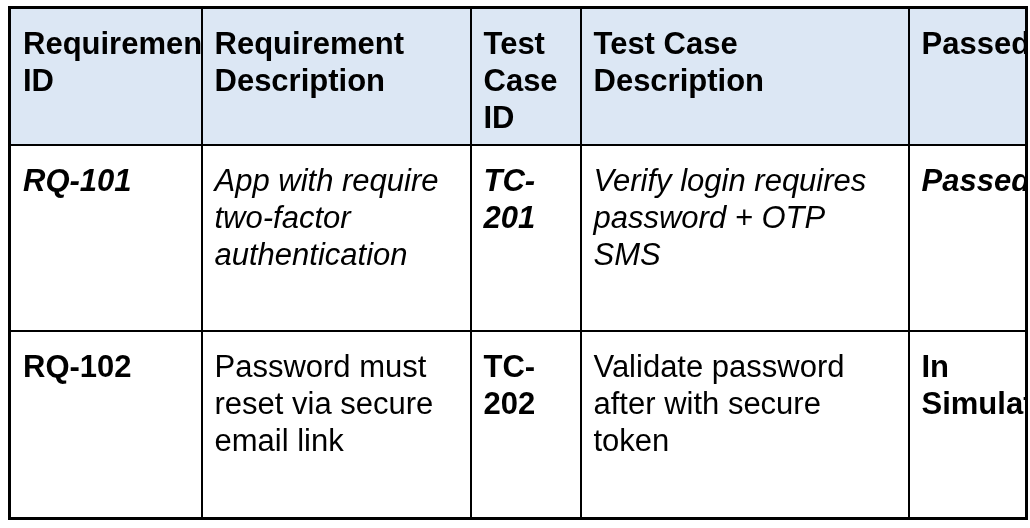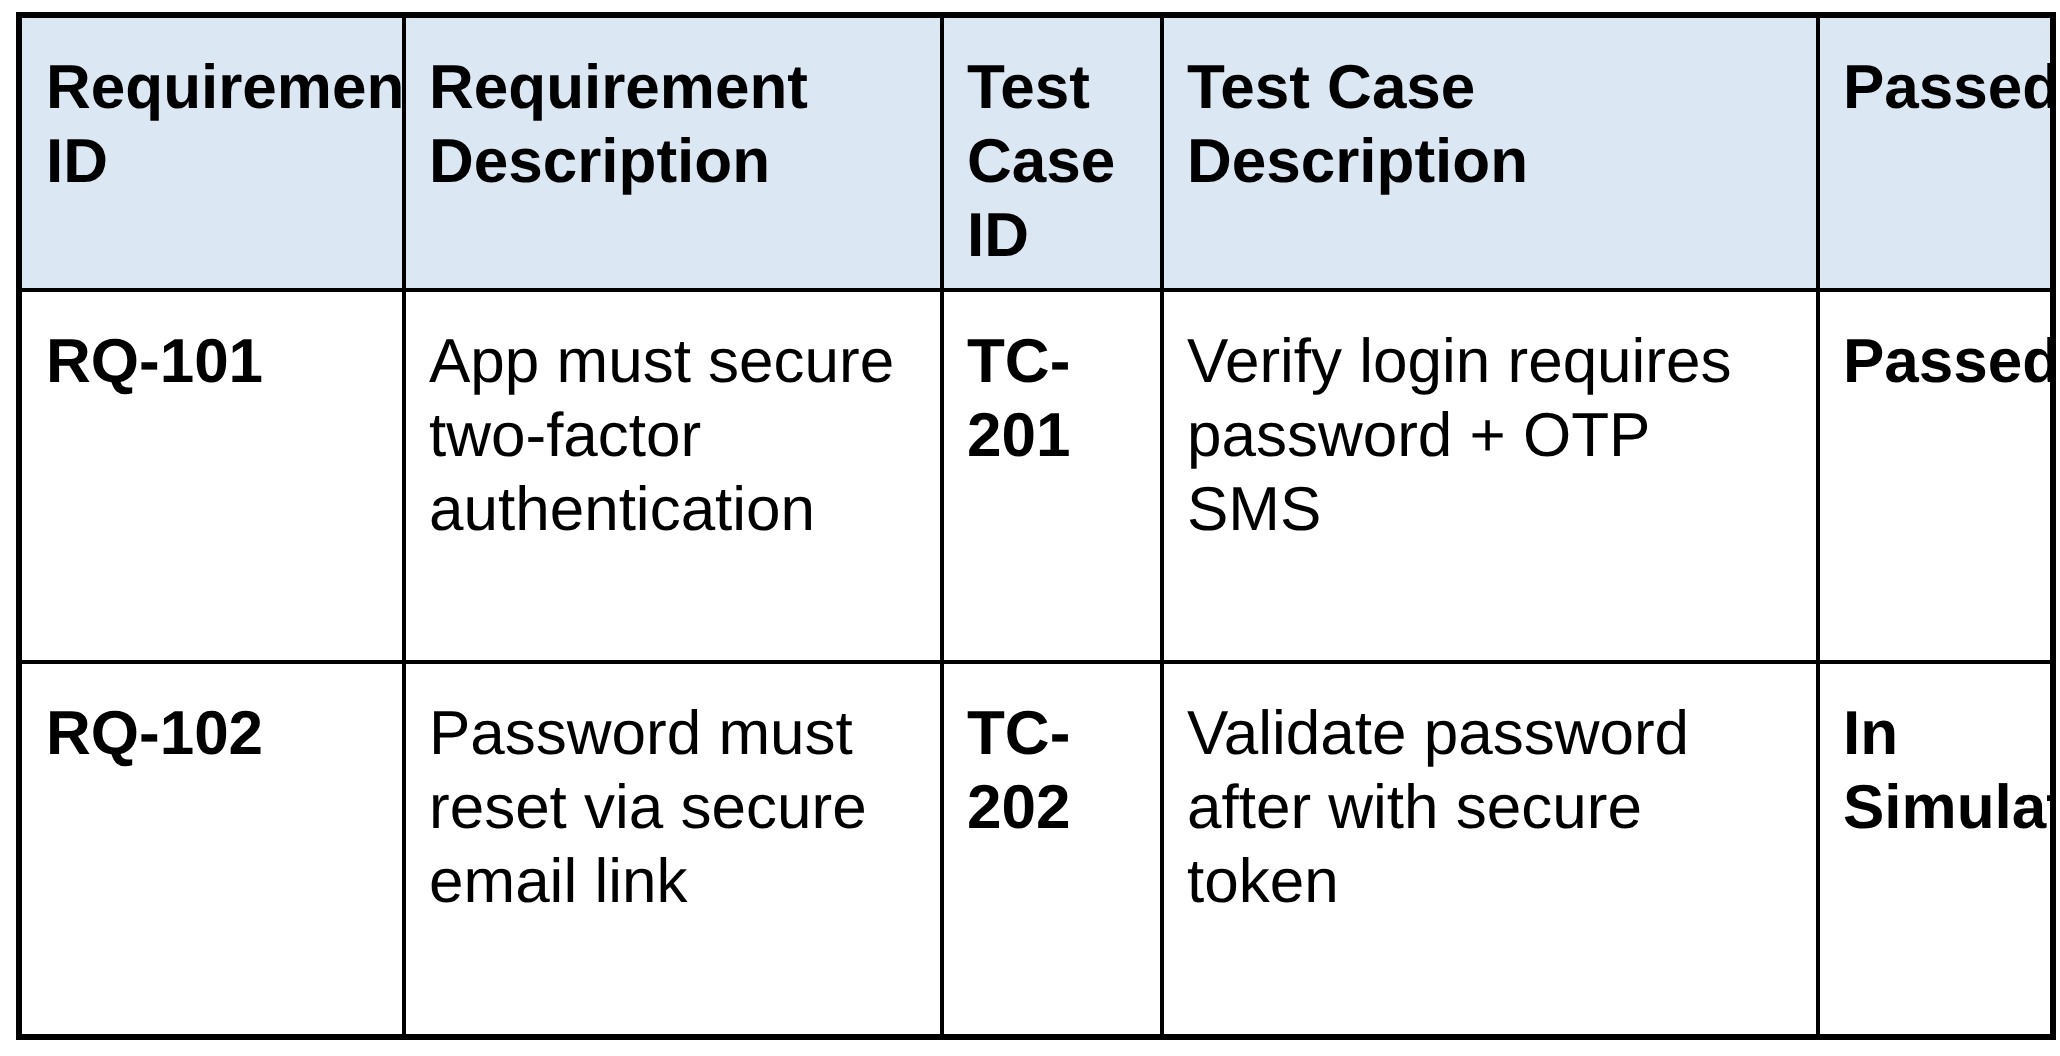--- a/index.html
+++ b/index.html
@@ -40,21 +40,21 @@
   }
   .doc-table th {
     background: var(--header-bg, #dce7f4);
     font-weight: bold;
   }
   .doc-table td.b { font-weight: bold; }
   .doc-table td.r { font-weight: normal; }
   .doc-table .c3 { padding-right: 6px; margin-left: 48px; }
   .doc-table .c5 { padding-right: 4px; }
   tr.hdr  { height: 118px; }
-  tr.row1 { height: 123px; }
+  tr.row1 { height: 123px; font-style: italic; }
   tr.row2 { height: 112px; }
   tr.row3 { height: 122px; }
 </style>
 </head>
 <body>
 
 <div class="page">
   <table class="doc-table">
     <colgroup>
       <col style="width:192px">
@@ -68,21 +68,21 @@
         <th class="c1">Requirement ID</th>
         <th class="c2">Requirement Description</th>
         <th class="c3">Test Case ID</th>
         <th class="c4">Test Case Description</th>
         <th class="c5">Passed</th>
       </tr>
     </thead>
     <tbody>
       <tr class="row1">
         <td class="b c1">RQ-101</td>
-        <td class="r c2">App must secure two-factor authentication</td>
+        <td class="r c2">App with require two-factor authentication</td>
         <td class="b c3">TC-201</td>
         <td class="r c4">Verify login requires password + OTP SMS</td>
         <td class="b c5">Passed</td>
       </tr>
       <tr class="row2">
         <td class="b c1">RQ-102</td>
         <td class="r c2">Password must reset via secure email link</td>
         <td class="b c3">TC-202</td>
         <td class="r c4">Validate password after with secure token</td>
         <td class="b c5">In Simulate</td>

